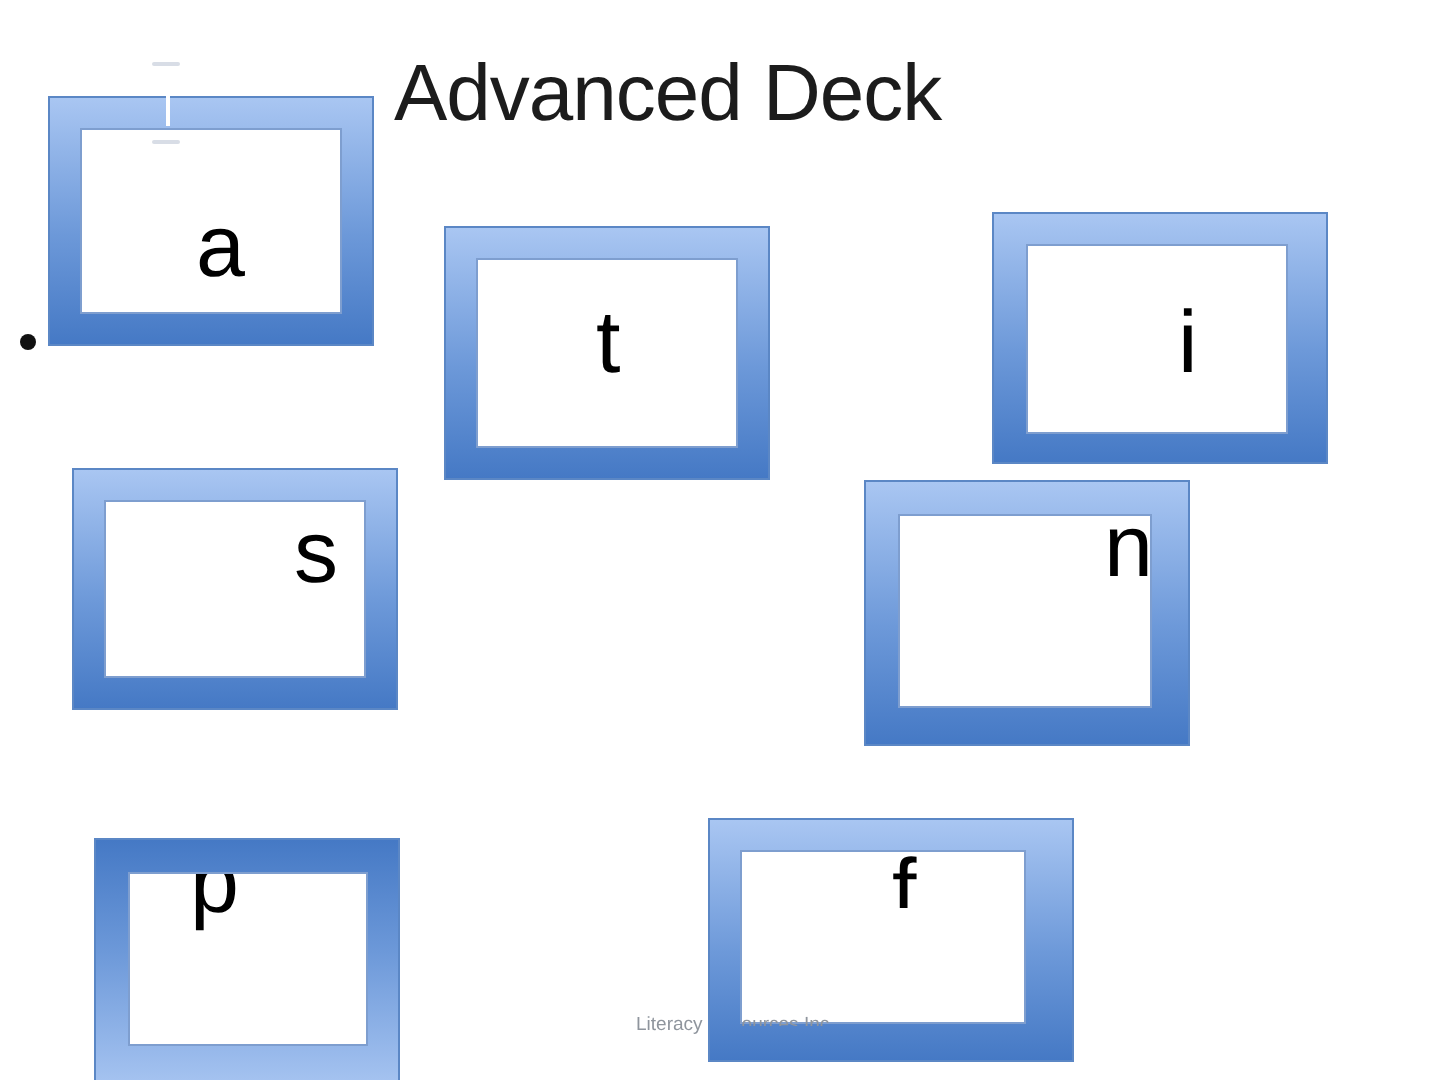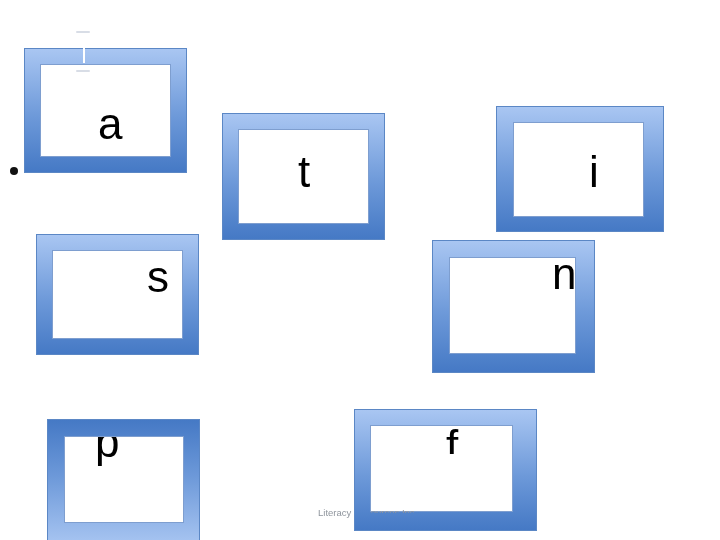--- a/index.html
+++ b/index.html
@@ -76,20 +76,21 @@
   .cursor-line{position:absolute;left:83px;top:46px;width:2px;height:17px;background:#fff;z-index:3;}
   .cursor-tick{position:absolute;width:14px;height:2px;background:#d8dde6;z-index:3;border-radius:1px;}
   .cursor-tick.top{left:76px;top:31px;}
   .cursor-tick.bottom{left:76px;top:70px;}
 </style>
 </head>
 <body>
 
 <div class="slide">
 
+  <div class="title">Advanced Deck</div>
 
   <div class="bullet"></div>
 
   <div class="footer">Literacy Resources Inc</div>
 
   <div class="card card-a">
     <div class="card-inner">
       <span class="letter">a</span>
     </div>
   </div>

